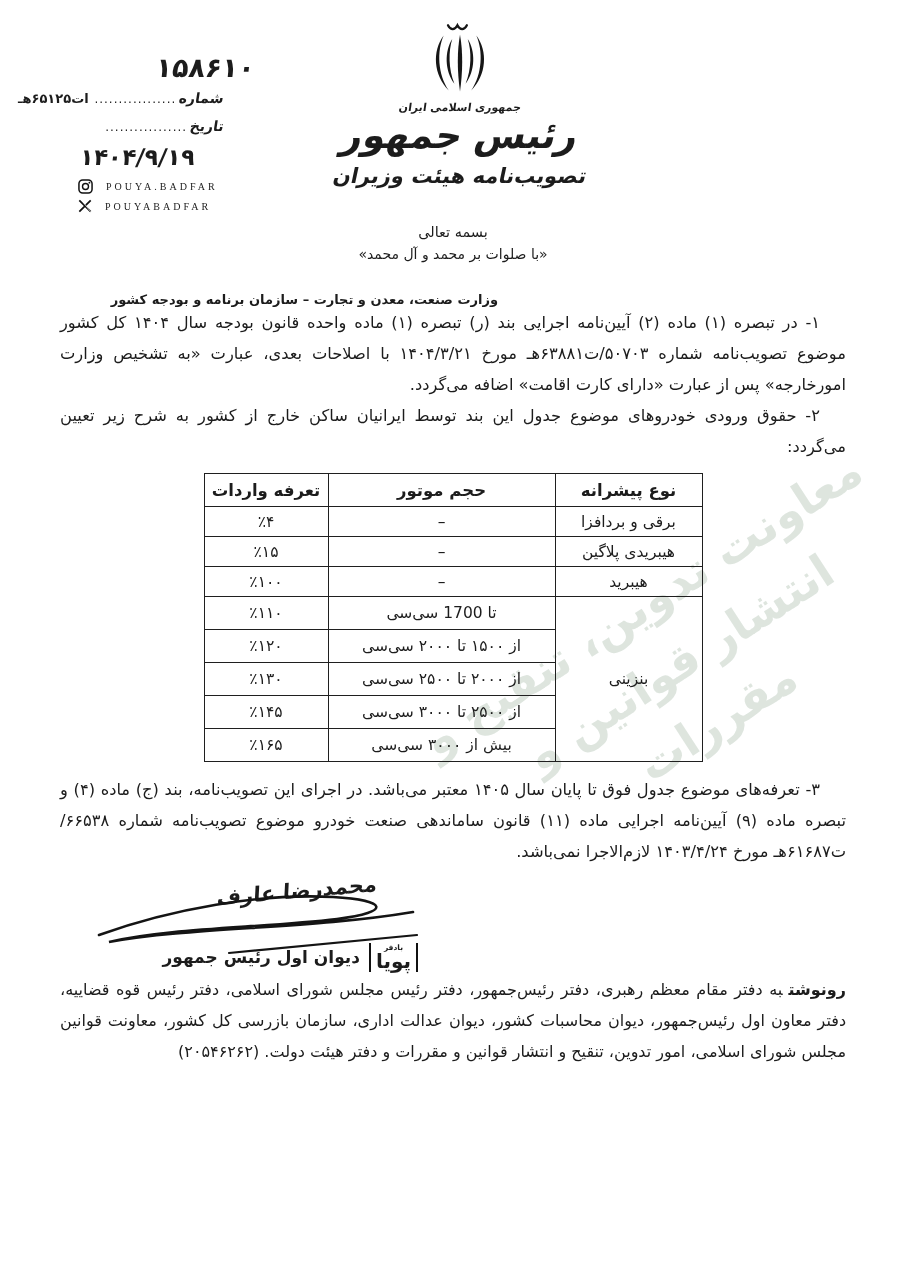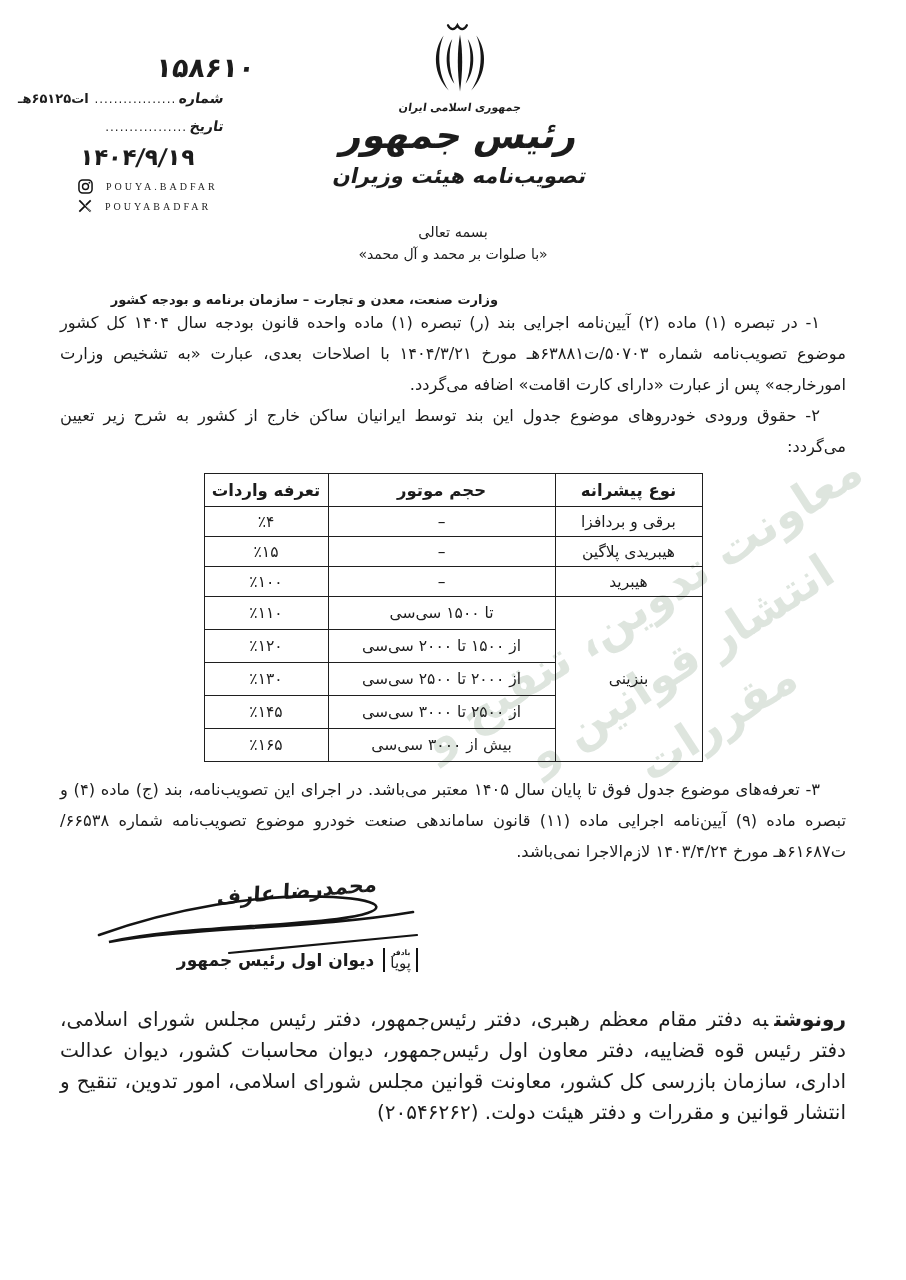--- a/index.html
+++ b/index.html
@@ -55,23 +55,23 @@
   
   .signature{position:relative;width:345px;height:95px;margin:12px 420px 0 auto;}
   .sig-name{position:absolute;top:0;right:24px;width:210px;text-align:center;
             font-size:21px;font-weight:bold;transform:rotate(-5deg) skewX(-8deg);white-space:nowrap;}
   .sig-scribble{position:absolute;top:6px;left:0;}
   .sig-title-row{position:absolute;bottom:2px;right:8px;display:flex;direction:rtl;align-items:center;gap:9px;}
   .sig-title{font-size:17px;font-weight:bold;white-space:nowrap;}
   .stamp{display:inline-flex;flex-direction:column;align-items:center;justify-content:center;
          border-left:2.4px solid #111;border-right:2.4px solid #111;padding:1px 5px;line-height:1;}
   .stamp-top{font-size:7.5px;font-weight:bold;}
-  .stamp-main{font-size:15px;font-weight:normal;text-align:right;}
-  
-  .footer{margin-top:30px;font-size:20px;line-height:31px;text-align:justify;}
+  .stamp-main{font-size:20px;font-weight:bold;text-align:right;}
+  
+  .footer{font-size:16px;line-height:31px;text-align:justify;}
   .footer-lead{margin-left:6px;}
 </style>
 </head>
 <body>
 
 <div class="page">
 
   <div class="watermark">
     <div>معاونت تدوین، تنقیح و</div>
     <div>انتشار قوانین و مقررات</div>
@@ -154,21 +154,21 @@
         <td>–</td>
         <td>٪۱۵</td>
       </tr>
       <tr class="r-s">
         <td>هیبرید</td>
         <td>–</td>
         <td>٪۱۰۰</td>
       </tr>
       <tr class="r-b">
         <td rowspan="5">بنزینی</td>
-        <td>تا ۱۵۰۰ سی‌سی</td>
+        <td>تا 1700 سی‌سی</td>
         <td>٪۱۱۰</td>
       </tr>
       <tr class="r-b">
         <td>از ۱۵۰۰ تا ۲۰۰۰ سی‌سی</td>
         <td>٪۱۲۰</td>
       </tr>
       <tr class="r-b">
         <td>از ۲۰۰۰ تا ۲۵۰۰ سی‌سی</td>
         <td>٪۱۳۰</td>
       </tr>

